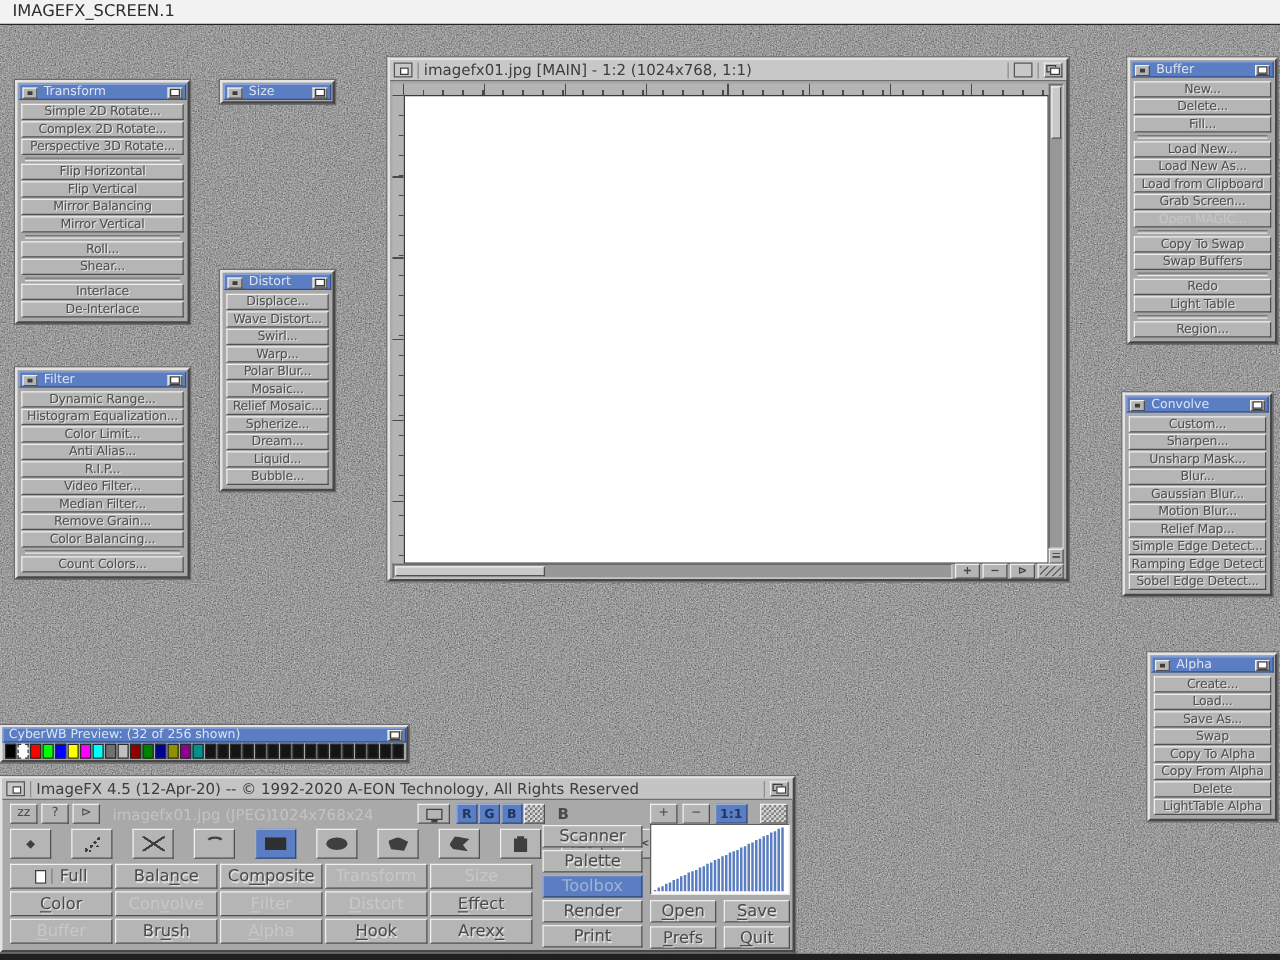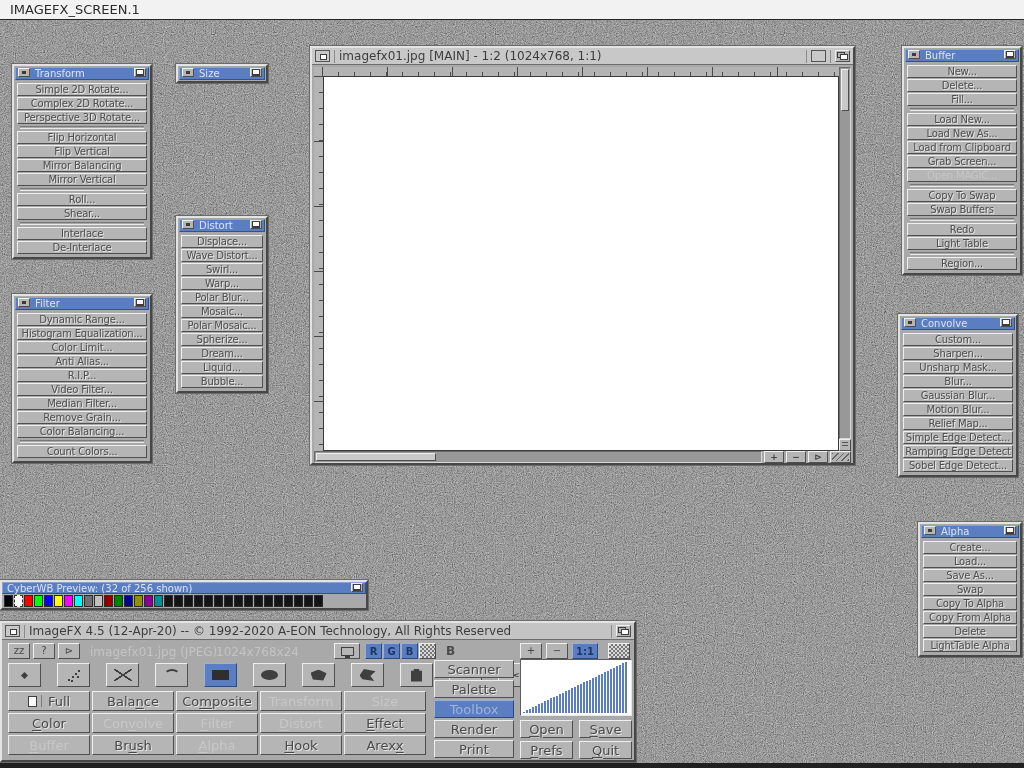--- a/index.html
+++ b/index.html
@@ -6,21 +6,21 @@
   html,body{width:1024px;height:768px;overflow:hidden}
   body{font-family:"DejaVu Sans",sans-serif;background:#9d9d9d;position:relative;-webkit-font-smoothing:none}
   .noise{position:absolute;left:0;top:0;z-index:0}
 
   
   .screenbar{position:absolute;left:0;top:0;width:1024px;height:20px;background:#f2f2f2;border-bottom:1px solid #242424;display:flex;align-items:center;padding-left:10px;z-index:5;font-size:13px;color:#2c2c2c}
   .bottomstrip{position:absolute;left:0;bottom:0;width:1024px;height:5px;background:#202020;z-index:5}
 
   
   .window{position:absolute;background:#a9a9a9;border:2px solid;border-color:#e3e3e3 #474747 #474747 #e3e3e3;box-shadow:0 0 0 1px #6b6b6b;z-index:2}
-  .ptitle{height:13px;background:#5b7dc1;display:flex;align-items:flex-start;gap:3px;padding:0 2px;margin:1px;border:1px solid;border-color:#8aa3d6 #31518f #31518f #8aa3d6}
+  .ptitle{height:13px;background:#5b7dc1;display:flex;align-items:flex-end;gap:3px;padding:0 2px;margin:1px;border:1px solid;border-color:#8aa3d6 #31518f #31518f #8aa3d6}
   .ptitle .ptext{flex:1;font-size:10px;color:#dce3f3;white-space:nowrap;overflow:hidden;line-height:11px;padding-left:2px}
   .gad{width:12px;height:9px;background:#b5b5b5;border:1px solid;border-color:#efefef #4f4f4f #4f4f4f #efefef;position:relative;flex:none}
   .gad.close::after{content:"";position:absolute;left:3px;top:2px;width:4px;height:3px;background:#3c3c3c}
   .gad.depth::before{content:"";position:absolute;left:1px;top:1px;width:6px;height:4px;border:1px solid #3c3c3c;background:#b5b5b5}
   .gad.depth::after{content:"";position:absolute;right:1px;bottom:1px;width:6px;height:4px;border:1px solid #3c3c3c;background:#fff}
 
   
   .pbody{padding:1px 1px 2px}
   .pbtn{height:13px;margin:1px 2px;background:#b5b5b5;border:1px solid;border-color:#efefef #4f4f4f #4f4f4f #efefef;display:flex;align-items:center;justify-content:center;font-size:10px;letter-spacing:-0.2px;color:#4e4e4e;text-shadow:1px 1px 0 rgba(255,255,255,.65);white-space:nowrap;overflow:hidden;cursor:pointer}
   .pbtn.ghost{color:#c7c7c7;text-shadow:none}
@@ -40,21 +40,21 @@
   .vthumb{position:absolute;left:1px;top:1px;width:8px;height:42px;background:#c9c9c9;border:1px solid;border-color:#efefef #4f4f4f #4f4f4f #efefef}
   .linesbtn{position:absolute;left:527px;top:391px;width:12px;height:12px;background:#b5b5b5;border:1px solid;border-color:#efefef #4f4f4f #4f4f4f #efefef}
   .linesbtn::after{content:"";position:absolute;left:2px;top:2px;right:2px;bottom:2px;background:repeating-linear-gradient(180deg,#555 0 1px,transparent 1px 3px)}
   .hscroll{position:absolute;left:2px;top:403px;width:448px;height:12px;background:#989898;border:1px solid;border-color:#6a6a6a #d8d8d8 #d8d8d8 #6a6a6a}
   .hthumb{position:absolute;left:1px;top:1px;width:120px;height:8px;background:#c9c9c9;border:1px solid;border-color:#efefef #4f4f4f #4f4f4f #efefef}
   .sbtn{position:absolute;top:403px;width:20px;height:12px;background:#b5b5b5;border:1px solid;border-color:#efefef #4f4f4f #4f4f4f #efefef;font-size:9px;font-weight:bold;color:#444;display:flex;align-items:center;justify-content:center;line-height:1}
   .corner{position:absolute;left:518px;top:403px;width:21px;height:12px;background:#b5b5b5;border:1px solid;border-color:#efefef #4f4f4f #4f4f4f #efefef}
   .corner::after{content:"";position:absolute;inset:1px;background:repeating-linear-gradient(135deg,#666 0 1px,transparent 1px 4px)}
 
   
-  .cwin{left:0;top:580px;width:368px;height:30px}
+  .cwin{left:0;top:580px;width:327px;height:30px}
   .cwin .ptitle{margin:0;height:12px}
   .swatches{display:flex;gap:1px;padding:1px 2px}
   .swatch{width:9px;height:12px;border:1px solid #2a2a2a;flex:none}
   .swatch.sel{border:1px dashed #333}
 
   
   .mwin{left:0;top:621px;width:636px;height:141px}
   .mwin .wtitle{background:#c4c4c4}
   .tinybtn{position:absolute;height:16px;background:#b5b5b5;border:1px solid;border-color:#efefef #4f4f4f #4f4f4f #efefef;font-size:10px;font-weight:normal;color:#474747;display:flex;align-items:center;justify-content:center;line-height:1}
   .ghosttext{position:absolute;font-size:12px;color:#c3c3c3;white-space:nowrap}
@@ -155,21 +155,21 @@
     <span class="ptext" data-interactable="false">Distort</span>
     <span class="gad depth" data-interactable="true"></span>
   </div>
   <div class="pbody" data-interactable="false">
       <div class="pbtn" data-interactable="true">Displace...</div>
       <div class="pbtn" data-interactable="true">Wave Distort...</div>
       <div class="pbtn" data-interactable="true">Swirl...</div>
       <div class="pbtn" data-interactable="true">Warp...</div>
       <div class="pbtn" data-interactable="true">Polar Blur...</div>
       <div class="pbtn" data-interactable="true">Mosaic...</div>
-      <div class="pbtn" data-interactable="true">Polar Mosaic...</div>
+      <div class="pbtn" data-interactable="true">Relief Mosaic...</div>
       <div class="pbtn" data-interactable="true">Spherize...</div>
       <div class="pbtn" data-interactable="true">Dream...</div>
       <div class="pbtn" data-interactable="true">Liquid...</div>
       <div class="pbtn" data-interactable="true">Bubble...</div>
     </div>
 </div>
 
 <div class="window" style="left:12px;top:294px;width:140px" data-interactable="false">
   <div class="ptitle" data-interactable="true">
     <span class="gad close" data-interactable="true"></span>

